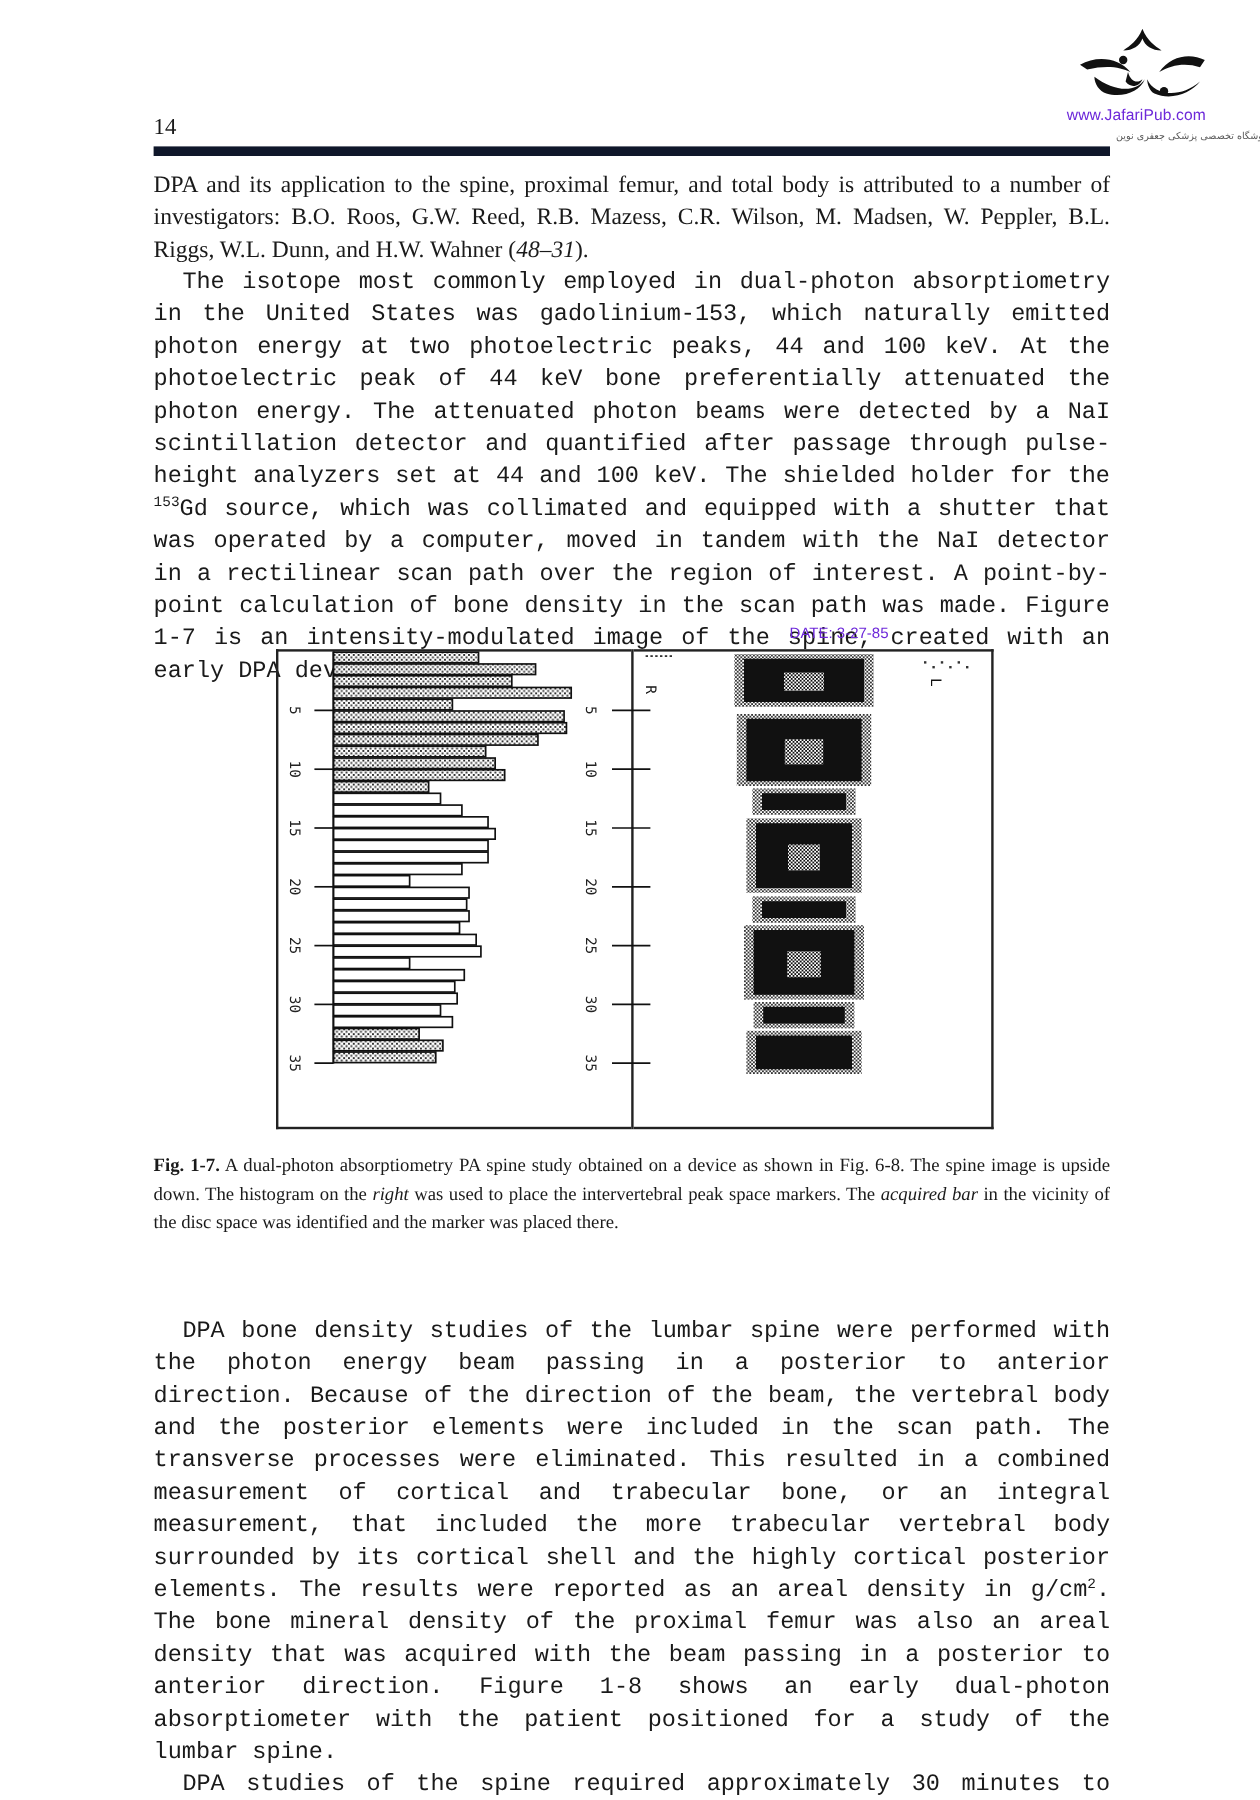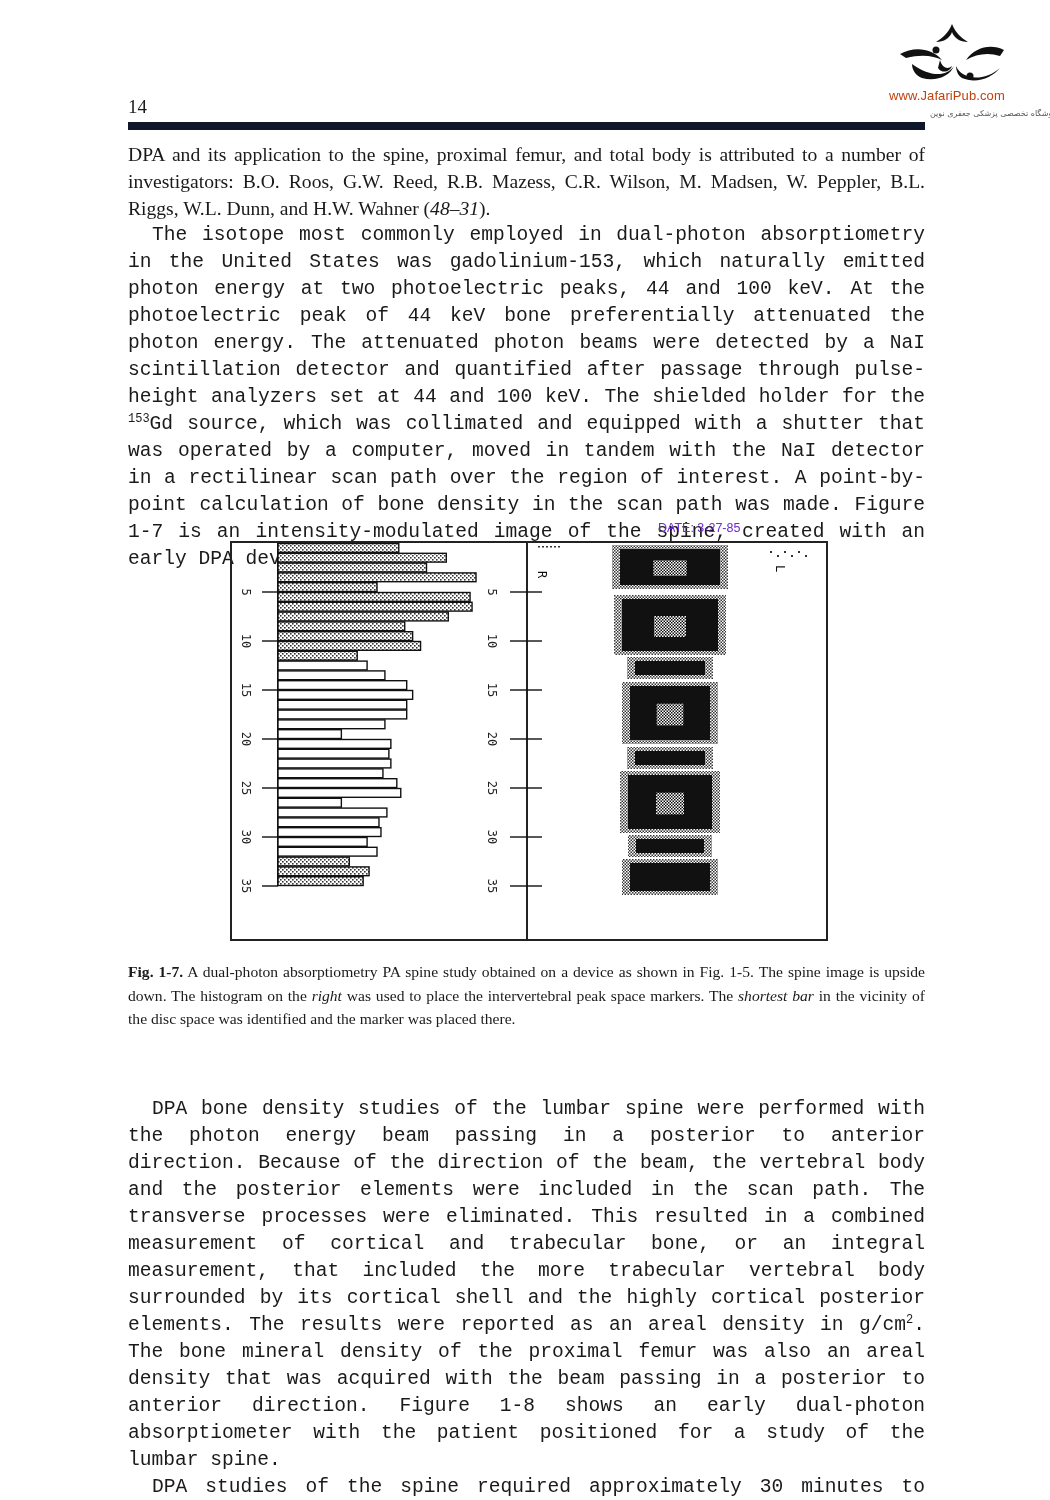--- a/index.html
+++ b/index.html
@@ -1,21 +1,21 @@
 <!DOCTYPE html>
 <html><head>
 <meta charset="utf-8">
 <style>
   html, body { margin: 0; padding: 0; background: #fff; }
   body { width: 1050px; height: 1500px; position: relative; overflow: hidden;
          font-family: "Liberation Serif", "DejaVu Serif", serif; color: #1a1a1a; }
   .watermark { position: absolute; left: 872px; top: 8px; width: 170px; height: 110px; }
   .wm-logo { position: absolute; left: 20px; top: 12px; }
   .wm-url { position: absolute; left: 17px; top: 80px; font-family: "Liberation Sans", sans-serif;
-            font-size: 13px; color: #c2410c; letter-spacing: 0.1px; }
+            font-size: 13px; color: #6d28d9; letter-spacing: 0.1px; }
   .wm-sub { position: absolute; left: 58px; top: 101px; font-family: "DejaVu Sans", sans-serif;
             font-size: 8px; color: #555; white-space: nowrap; direction: rtl; }
   .running-head { position: absolute; left: 128px; top: 96px; width: 797px; height: 26px;
                   border-bottom: 8px solid #0f172a; }
   .page-num { position: absolute; left: 0; top: 0; font-size: 19px; }
   .book-title { position: absolute; right: 0; top: 0; font-size: 19px; }
   .body-text { position: absolute; left: 128px; width: 797px; font-size: 19.6px; line-height: 27px;
                text-align: justify; }
   .body-text p { margin: 0; }
   .body-text p.indent { text-indent: 24px; font-family: Liberation Mono, monospace; }
@@ -182,19 +182,19 @@
         <rect x="561" y="38" width="2" height="2" fill="#333"></rect>
         <rect x="324" y="29" width="2" height="1.5" fill="#333"></rect>
         <rect x="568" y="34" width="2" height="2" fill="#333"></rect>
         <rect x="328" y="29" width="2" height="1.5" fill="#333"></rect>
         <rect x="575" y="38" width="2" height="2" fill="#333"></rect>
       </g>
   </svg>
 </div>
 
 <div class="caption">
-  <b>Fig. 1-7.</b><span> A dual-photon absorptiometry PA spine study obtained on a device as shown in Fig. 1-5. The spine image is upside down. The histogram on the </span><i>right</i><span> was used to place the intervertebral peak space markers. The </span><i>shortest bar</i><span> in the vicinity of the disc space was identified and the marker was placed there.</span>
+  <b>Fig. 1-7.</b><span> A dual-photon absorptiometry PA spine study obtained on a device as shown in Fig. 6-8. The spine image is upside down. The histogram on the </span><i>right</i><span> was used to place the intervertebral peak space markers. The </span><i>acquired bar</i><span> in the vicinity of the disc space was identified and the marker was placed there.</span>
 </div>
 
 <div class="body-text block2">
   <p class="indent"><span>DPA bone density studies of the lumbar spine were performed with the photon energy beam passing in a posterior to anterior direction. Because of the direction of the beam, the vertebral body and the posterior elements were included in the scan path. The transverse processes were eliminated. This resulted in a combined measurement of cortical and trabecular bone, or an integral measurement, that included the more trabecular vertebral body surrounded by its cortical shell and the highly cortical posterior elements. The results were reported as an areal density in g/cm</span><sup>2</sup><span>. The bone mineral density of the proximal femur was also an areal density that was acquired with the beam passing in a posterior to anterior direction. Figure 1-8 shows an early dual-photon absorptiometer with the patient positioned for a study of the lumbar spine.</span></p>
   <p class="indent"><span>DPA studies of the spine required approximately 30 minutes to complete. Studies of the proximal femur took 30–45 minutes to perform. Total body bone density studies with DPA required 1 hour. Skin radiation dose was low during spine or proximal femur</span></p>
 </div>
 
 </body></html>

